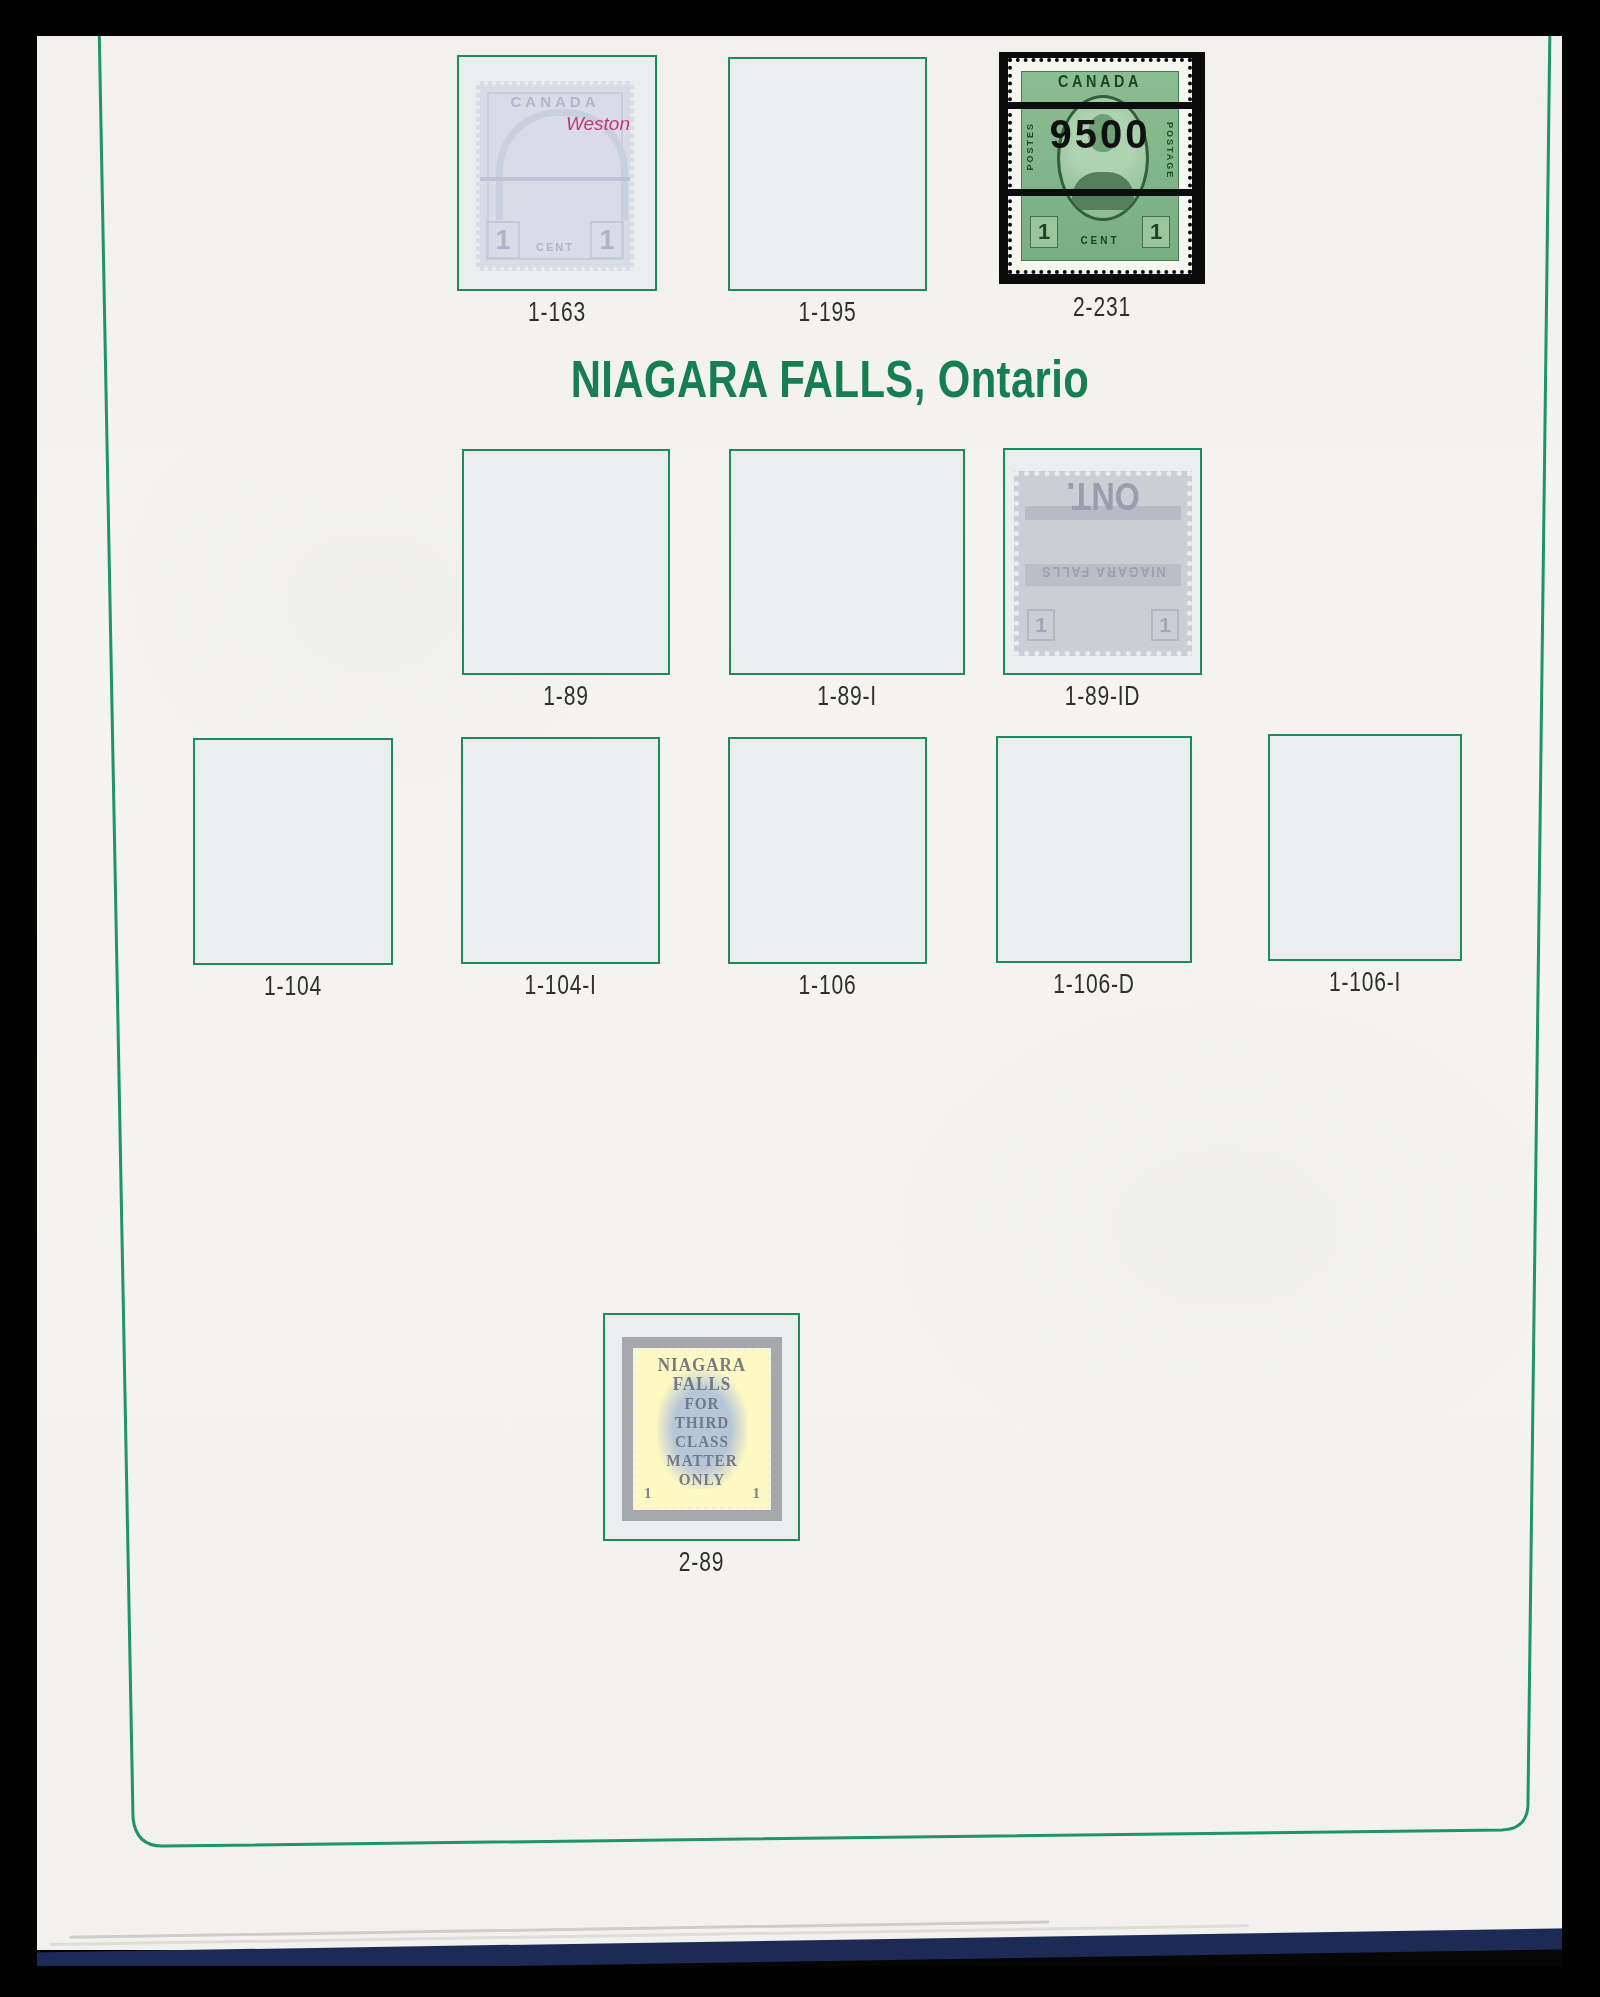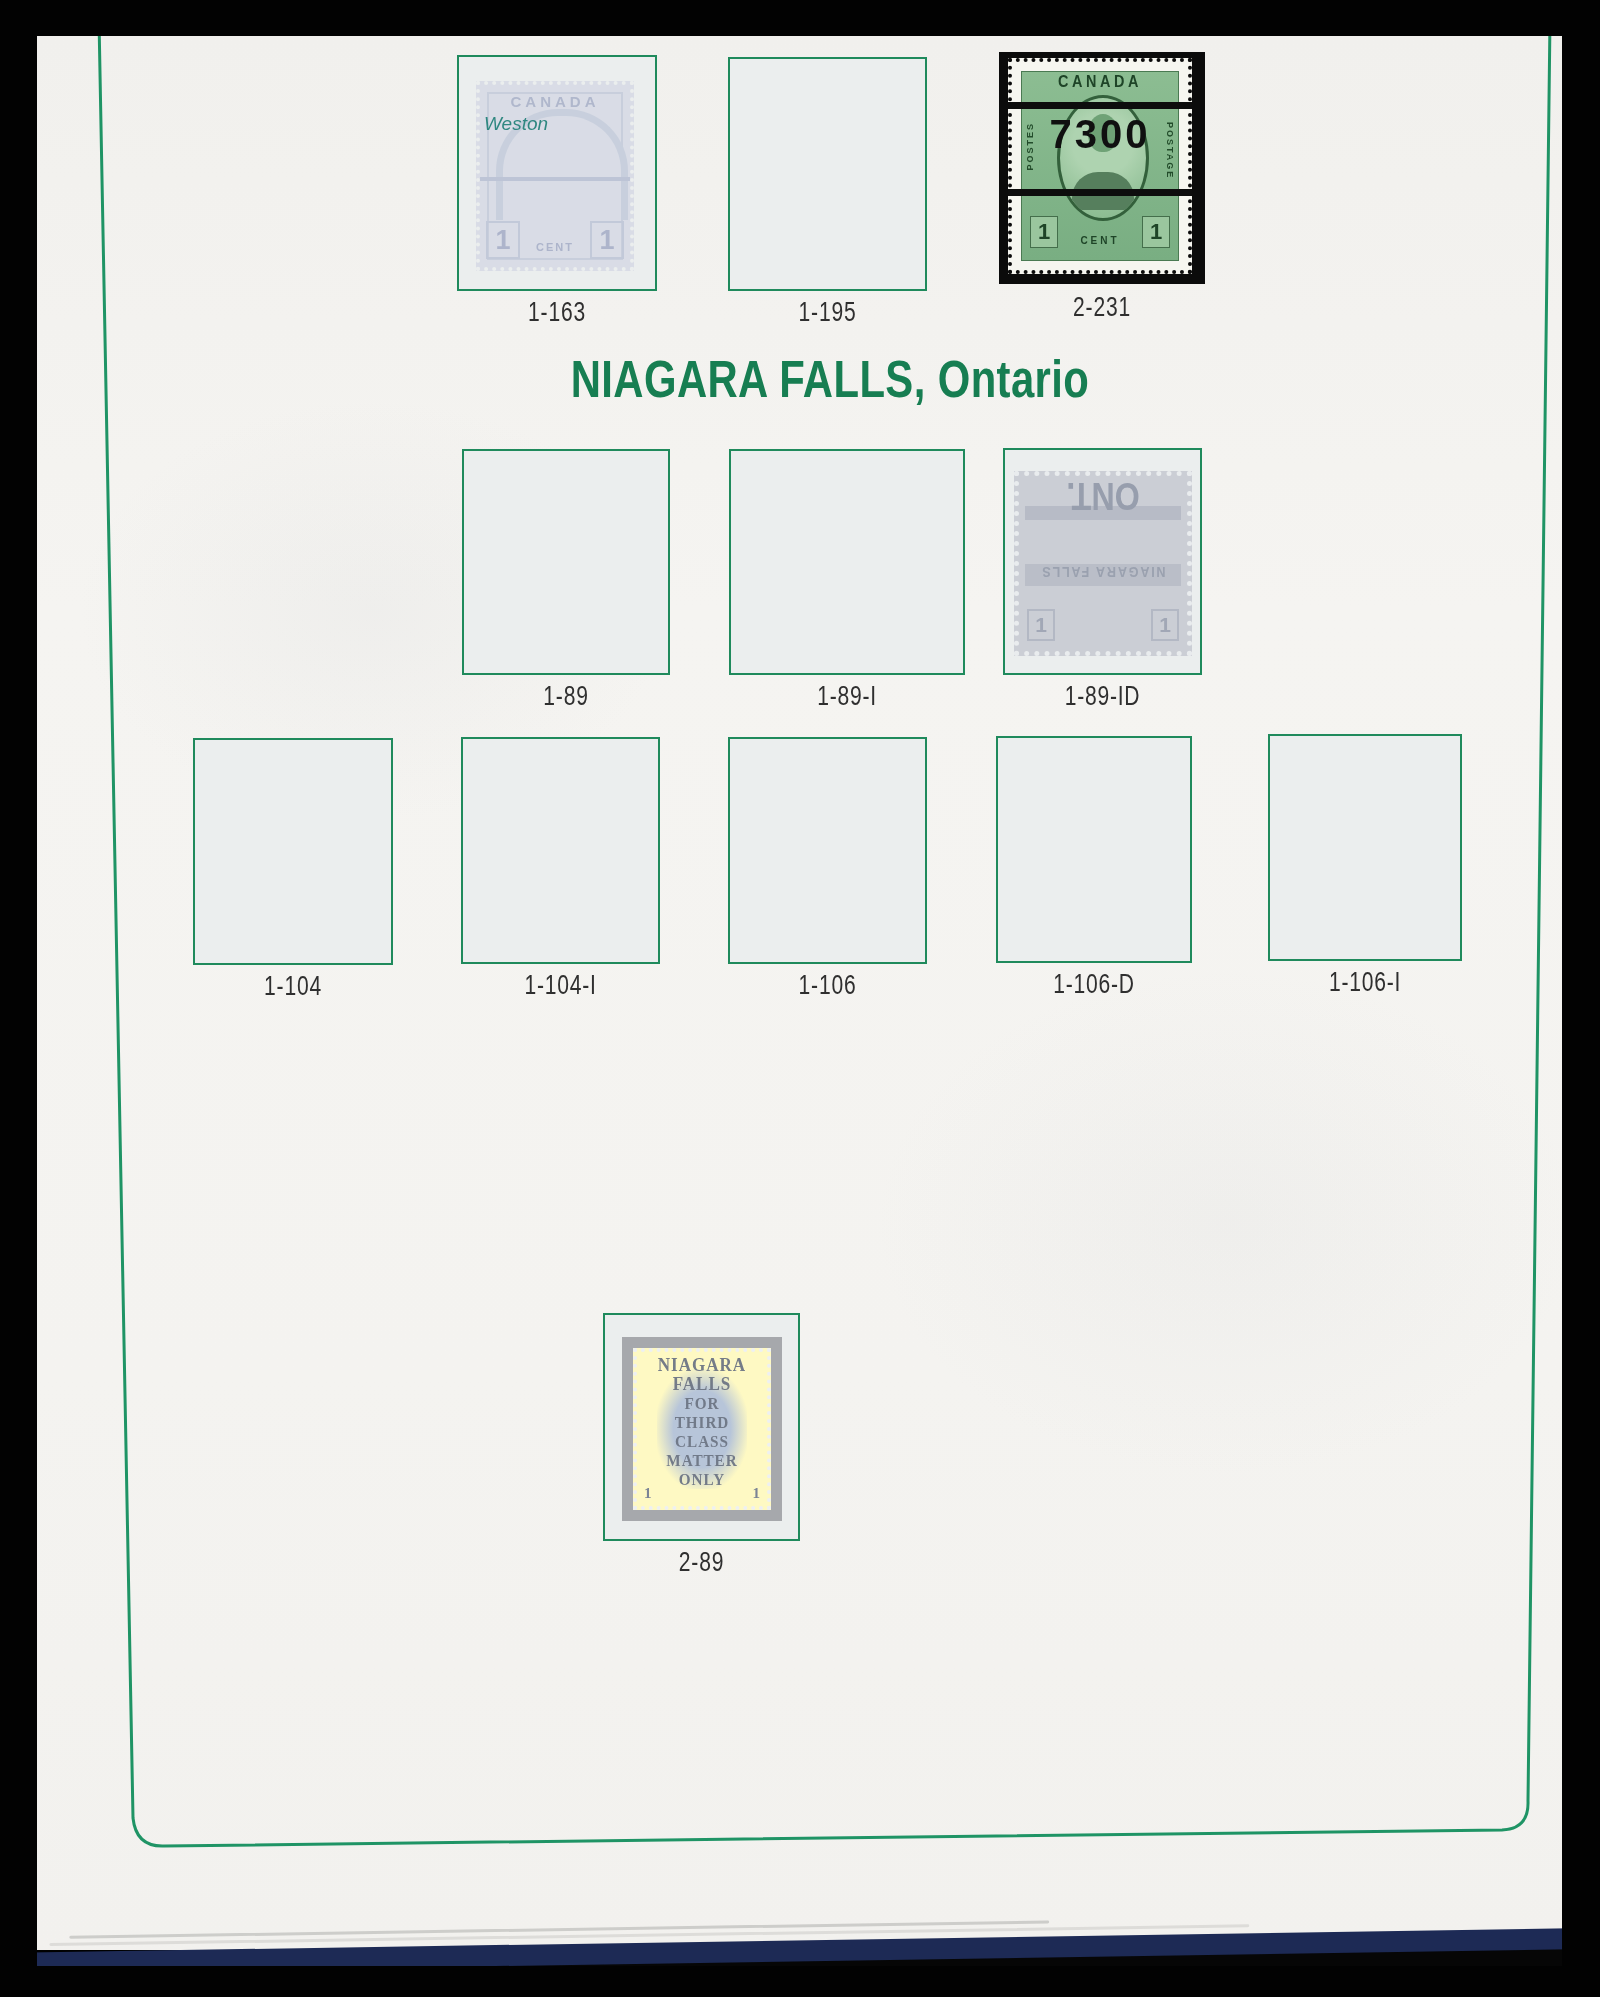--- a/index.html
+++ b/index.html
@@ -92,22 +92,22 @@
 
   
   .ghost-arch{position:absolute;left:17px;top:24px;width:158px;height:190px;
               background:#d6dae5;border:4px dotted #ebeeee;box-sizing:border-box;
               opacity:.85;filter:blur(0.4px);}
   .ga-frame{position:absolute;left:7px;top:7px;right:7px;bottom:7px;border:2px solid #c2c9da;}
   .ga-country{position:absolute;left:0;right:0;top:8px;text-align:center;
               font-size:15px;font-weight:700;color:#a6aec7;letter-spacing:4px;}
   .ga-arch{position:absolute;left:50%;top:24px;width:118px;height:104px;margin-left:-59px;
            border:7px solid #c3cadb;border-bottom:none;border-radius:62px 62px 0 0;}
-  .ga-overprint{position:absolute;left:4px;right:0;top:28px;text-align:left;
-                font-size:19px;font-style:italic;color:#0f766e;}
+  .ga-overprint{position:absolute;left:16px;right:0;top:28px;text-align:right;
+                font-size:19px;font-style:italic;color:#be185d;}
   .ga-line{position:absolute;left:0;right:0;top:92px;height:4px;background:#b6bdd2;}
   .ga-num{position:absolute;bottom:8px;width:30px;height:34px;line-height:34px;text-align:center;
           font-size:27px;font-weight:700;color:#a3abc6;border:2px solid #bcc3d6;}
   .ga-num.bl{left:6px;} .ga-num.br{right:6px;}
   .ga-cent{position:absolute;left:0;right:0;bottom:14px;text-align:center;
            font-size:11px;font-weight:700;color:#a3abc6;letter-spacing:2px;}
 
   
   .ghost-inv{position:absolute;left:9px;top:21px;width:178px;height:185px;
              background:#c8cbd3;border:5px dotted #e9ecee;box-sizing:border-box;
@@ -176,21 +176,21 @@
           <div class="kgvi-shoulders"></div>
         </div>
         <div class="kgvi-side left">POSTES</div>
         <div class="kgvi-side right">POSTAGE</div>
         <div class="kgvi-num bl">1</div>
         <div class="kgvi-num br">1</div>
         <div class="kgvi-cent">CENT</div>
       </div>
       <div class="kgvi-bar bar1"></div>
       <div class="kgvi-bar bar2"></div>
-      <div class="kgvi-overprint">7300</div>
+      <div class="kgvi-overprint">9500</div>
     </div>
     <div class="slabel">2-231</div>
   </div>
 
   <div class="slot" id="slot-1-89">
     <div class="slabel">1-89</div>
   </div>
   <div class="slot" id="slot-1-89-I">
     <div class="slabel">1-89-I</div>
   </div>

